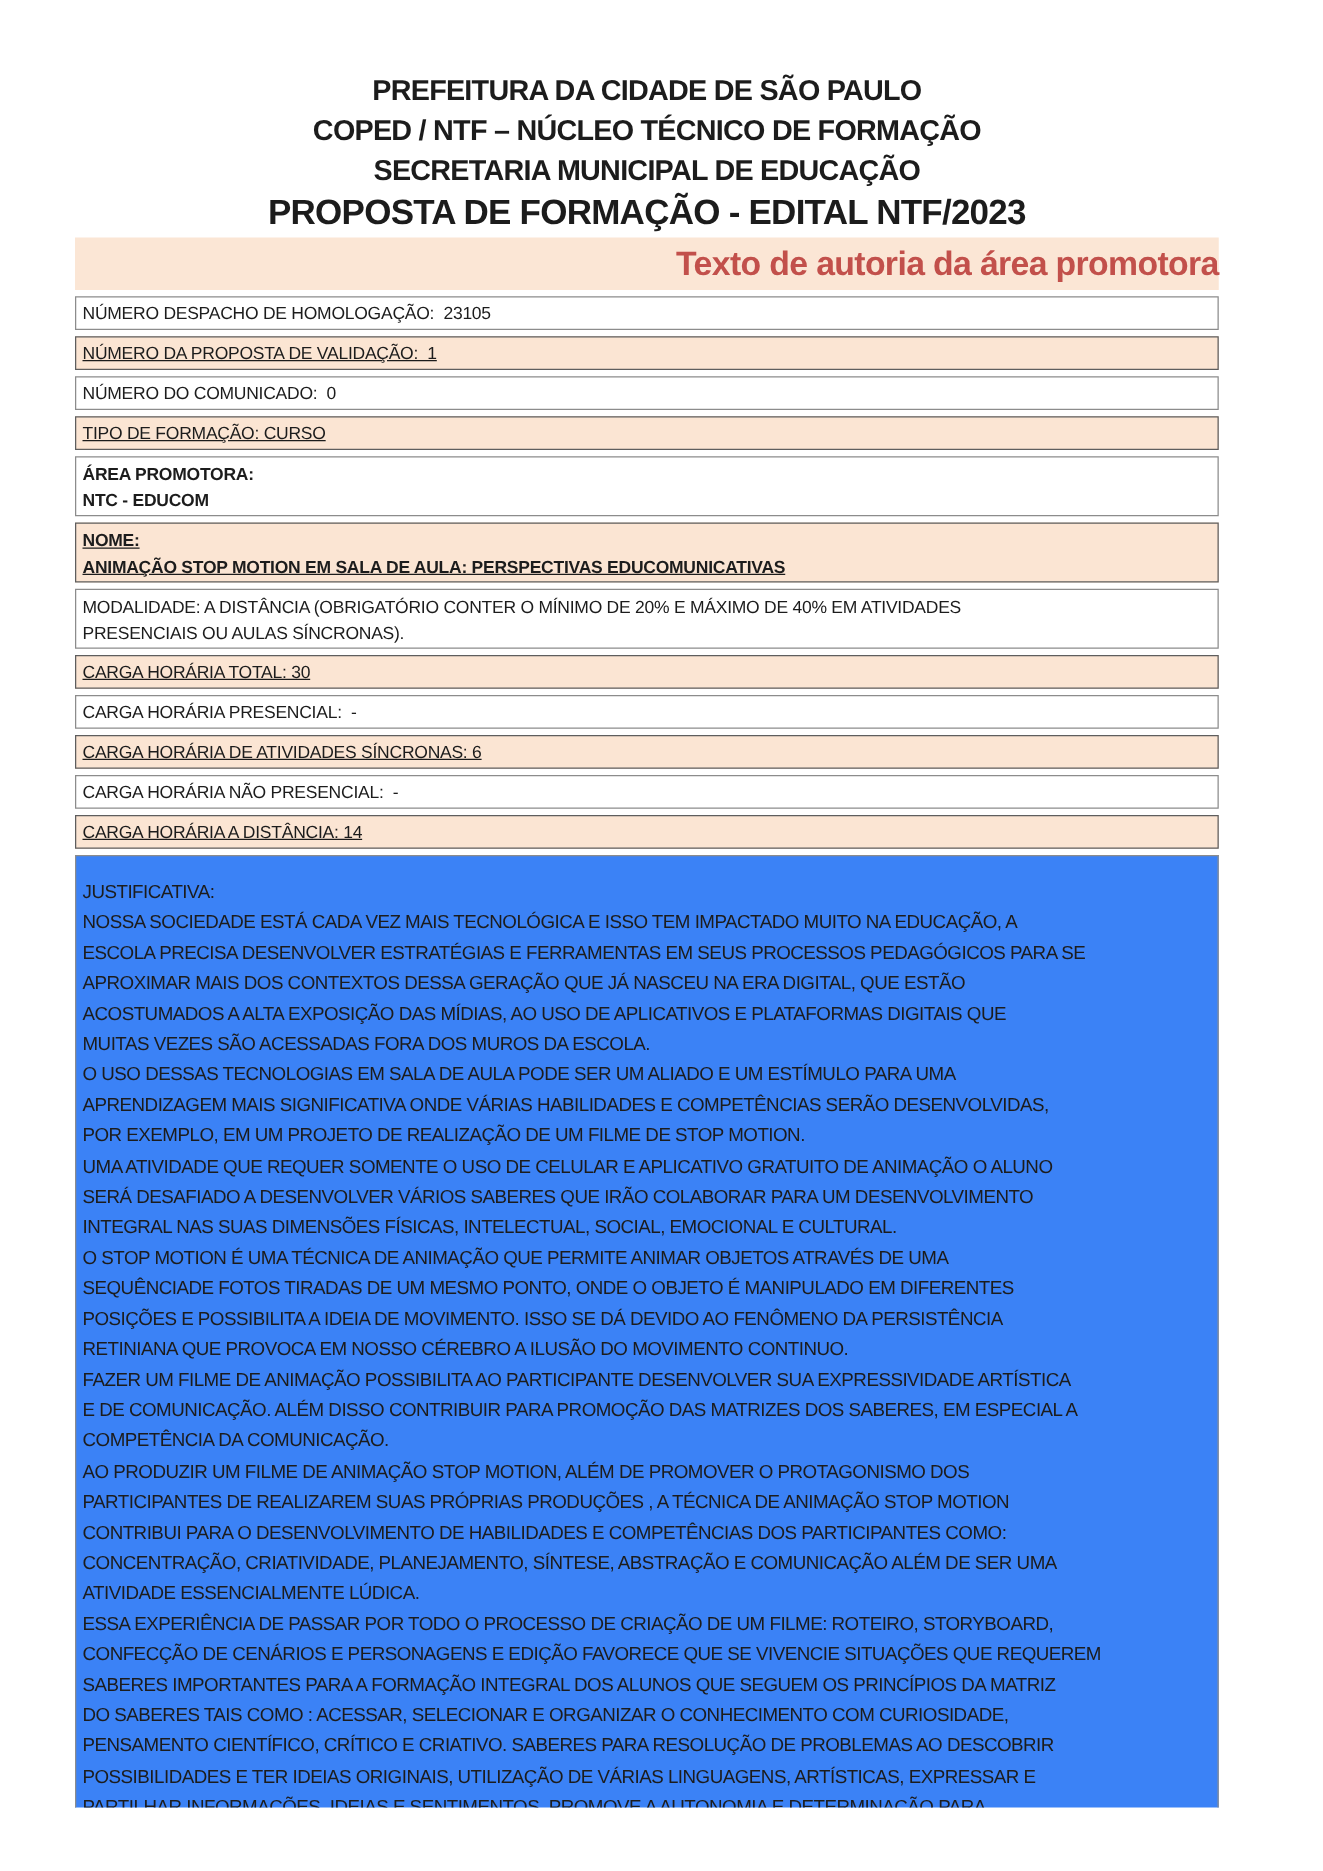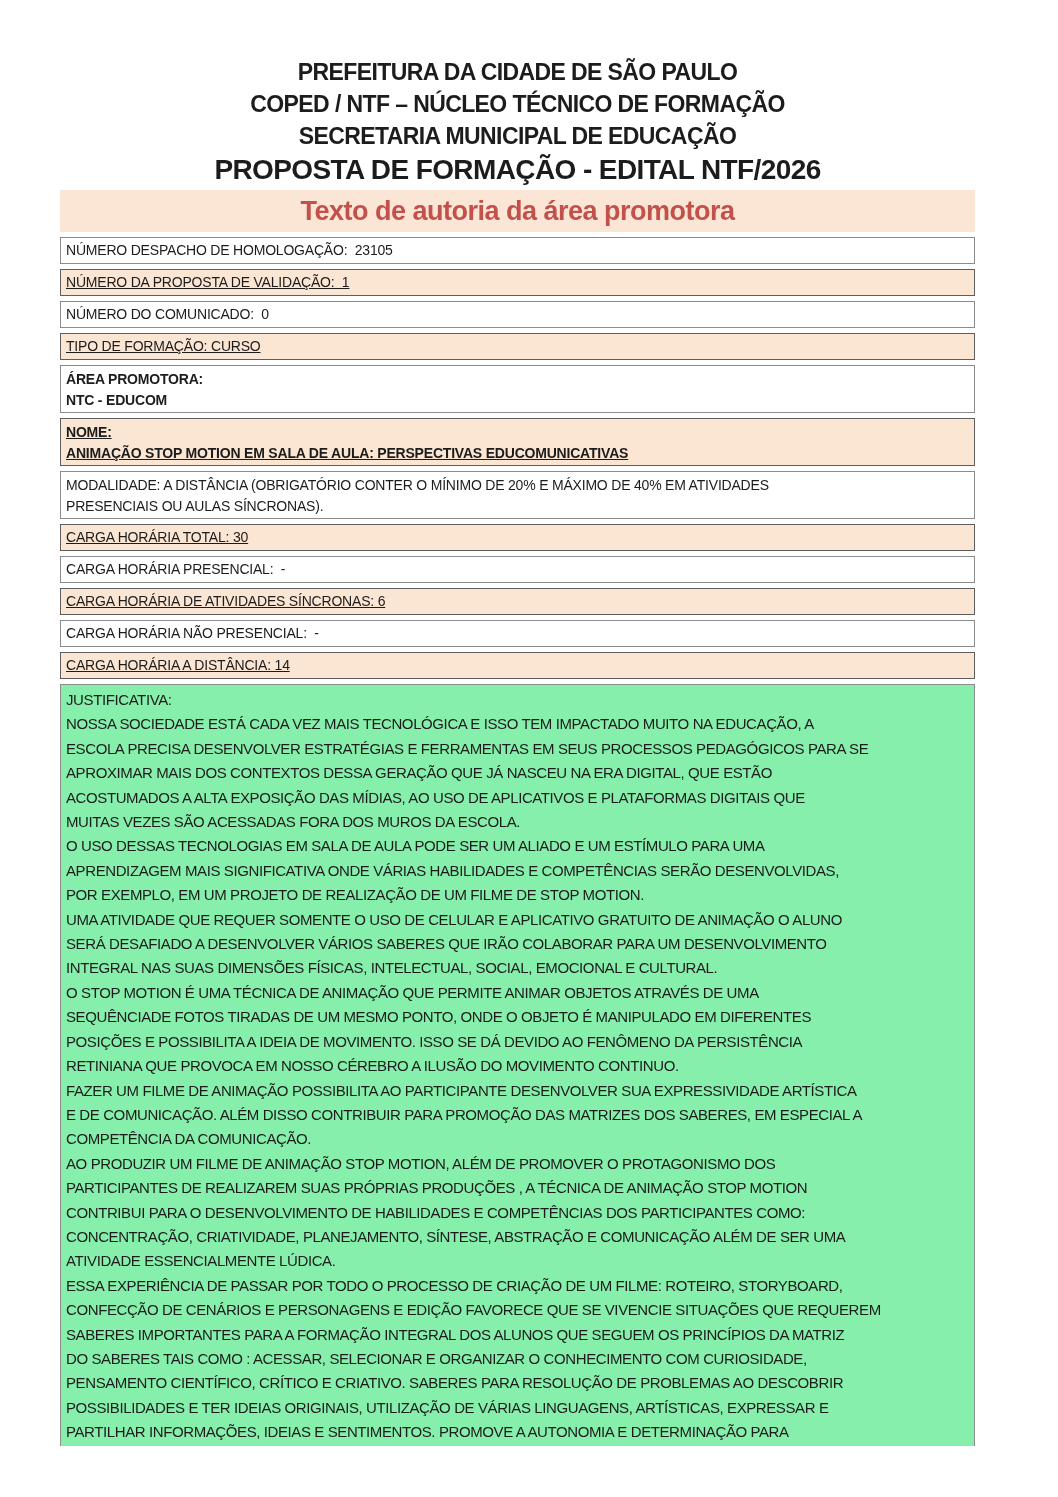--- a/index.html
+++ b/index.html
@@ -27,21 +27,21 @@
     letter-spacing:-0.6px;white-space:pre;
   }
   .h-line.big{font-size:28px;line-height:36px;}
 
   
   .banner{
     margin-top:2px;margin-bottom:5px;
     height:42px;line-height:42px;
     background:var(--banner-bg);
     color:var(--banner-text);
-    font-size:27px;font-weight:bold;text-align:center;
+    font-size:27px;font-weight:bold;text-align:right;
     letter-spacing:-0.5px;white-space:pre;
   }
 
   
   .row{
     box-sizing:border-box;
     border:1.5px solid var(--row-border-gray);
     background:#ffffff;
     margin-bottom:5px;
     padding:2px 5px 0 5px;
@@ -53,40 +53,40 @@
   .row.single{height:27px;}
   .row.double{height:48px;padding-top:3px;}
   .row.peach{background:var(--row-peach-bg);border-color:var(--row-border-dark);text-decoration:underline;}
   .row.bold{font-weight:bold;}
 
   
   .just-cell{
     box-sizing:border-box;
     border:1.5px solid var(--row-border-gray);
     border-bottom:none;
-    background:#86efac;
+    background:#3b82f6;
     height:762px;
-    padding:3px 5px 0 5px;
+    padding:17px 5px 0 5px;
     font-size:15px;line-height:24.4px;
     letter-spacing:-0.4px;
     white-space:pre-wrap;
     overflow:hidden;
   }
 </style>
 </head>
 <body>
 
 <div class="page">
   <div class="content">
 
     <div class="doc-header">
       <div class="h-line">PREFEITURA DA CIDADE DE SÃO PAULO</div>
       <div class="h-line">COPED / NTF – NÚCLEO TÉCNICO DE FORMAÇÃO</div>
       <div class="h-line">SECRETARIA MUNICIPAL DE EDUCAÇÃO</div>
-      <div class="h-line big">PROPOSTA DE FORMAÇÃO - EDITAL NTF/2026</div>
+      <div class="h-line big">PROPOSTA DE FORMAÇÃO - EDITAL NTF/2023</div>
     </div>
 
     <div class="banner">Texto de autoria da área promotora</div>
 
     <div class="row single">NÚMERO DESPACHO DE HOMOLOGAÇÃO:  23105</div>
     <div class="row single peach">NÚMERO DA PROPOSTA DE VALIDAÇÃO:  1</div>
     <div class="row single">NÚMERO DO COMUNICADO:  0</div>
     <div class="row single peach">TIPO DE FORMAÇÃO: CURSO</div>
     <div class="row double bold">ÁREA PROMOTORA:
 NTC - EDUCOM</div>

